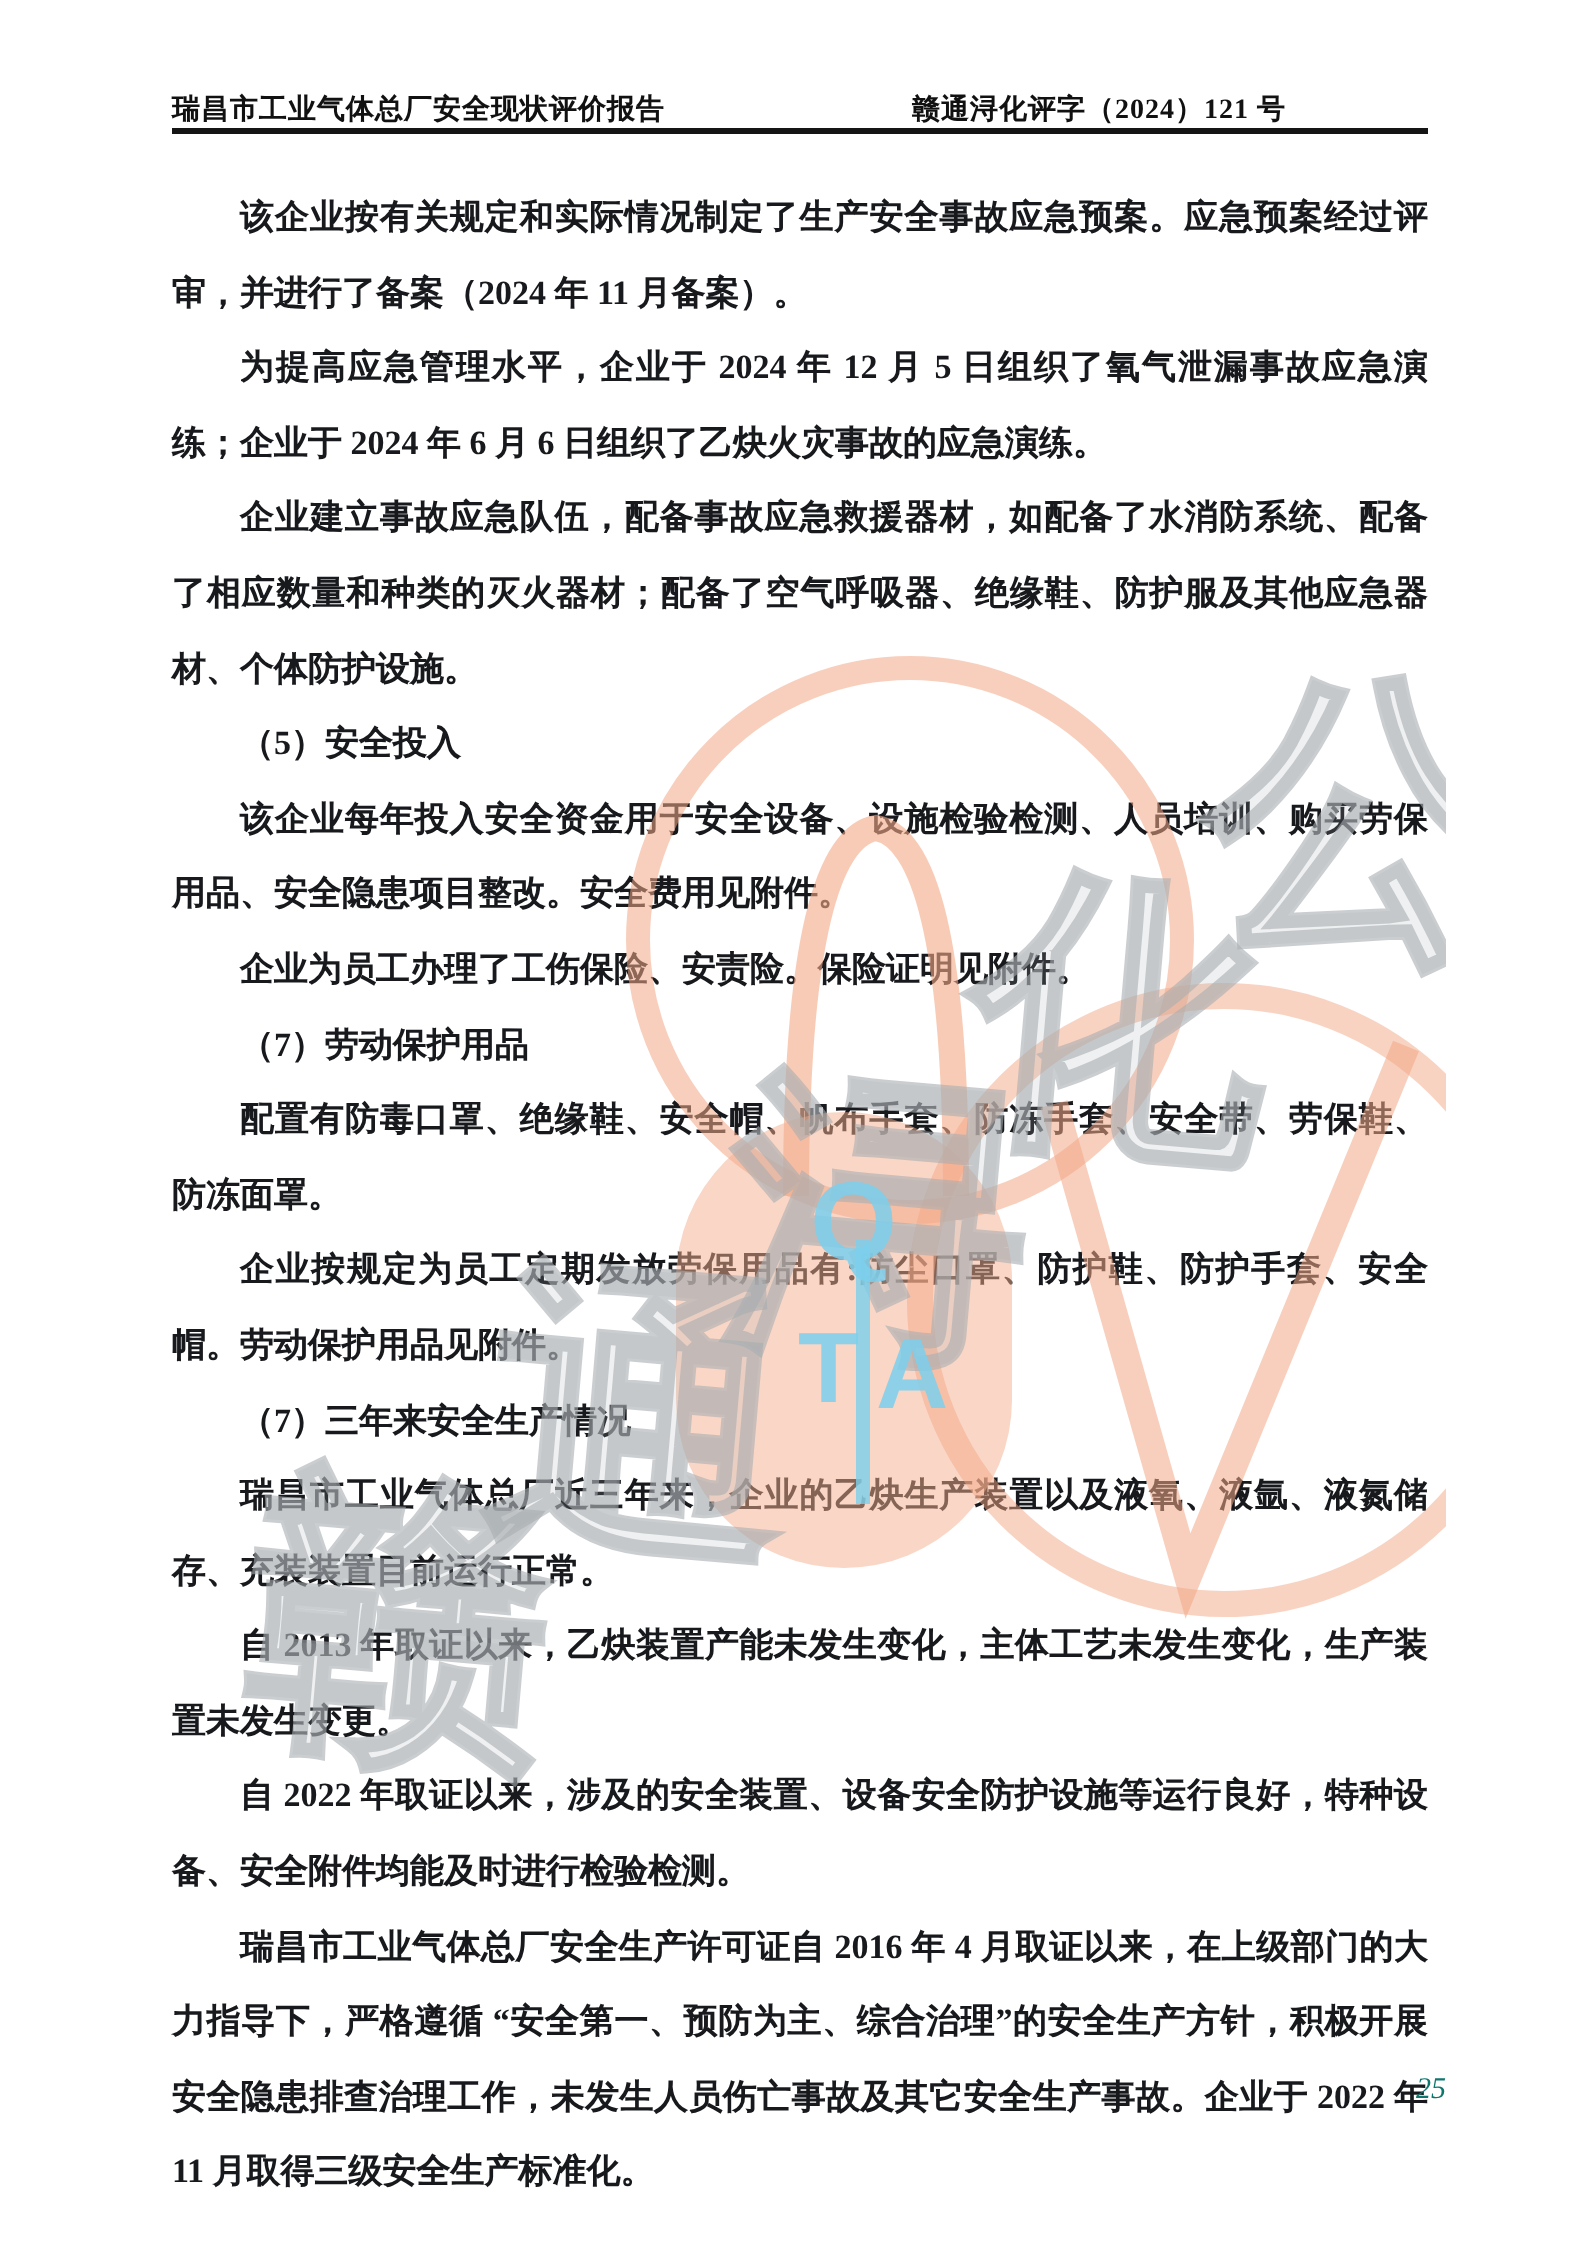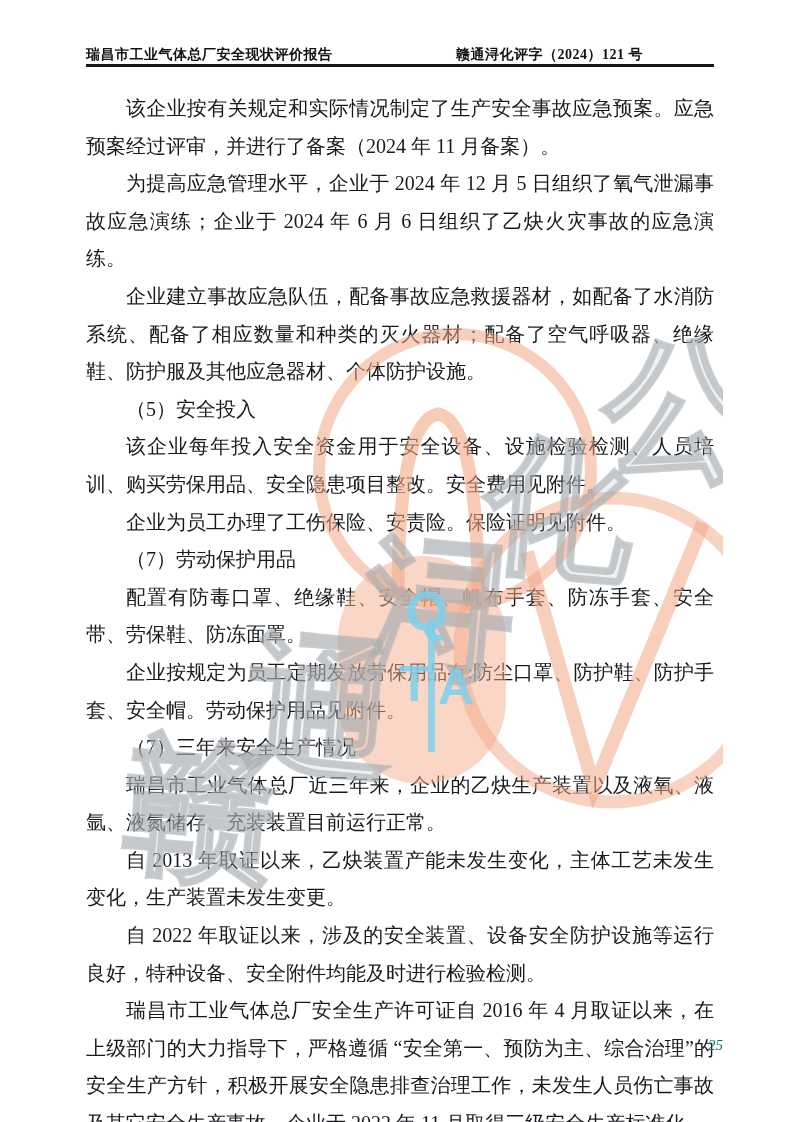--- a/index.html
+++ b/index.html
@@ -32,26 +32,27 @@
   }
   
   .content {
     position: absolute;
     top: 90px; left: 86px;
     width: 628px;
     z-index: 1;
   }
   .content p.para {
     margin: 0;
-    font-size: 20px;
+    font-size: 17px;
     line-height: 37.6px;
     color: #17191d;
     text-align: justify;
     text-justify: inter-ideograph;
     text-indent: 2em;
+    font-weight: bold;
   }
   
   .pageno {
     position: absolute;
     bottom: 68px; left: 0; right: 0;
     text-align: right;
     font-size: 15px;
     color: #0f766e;
     z-index: 1;
     font-style: italic;

